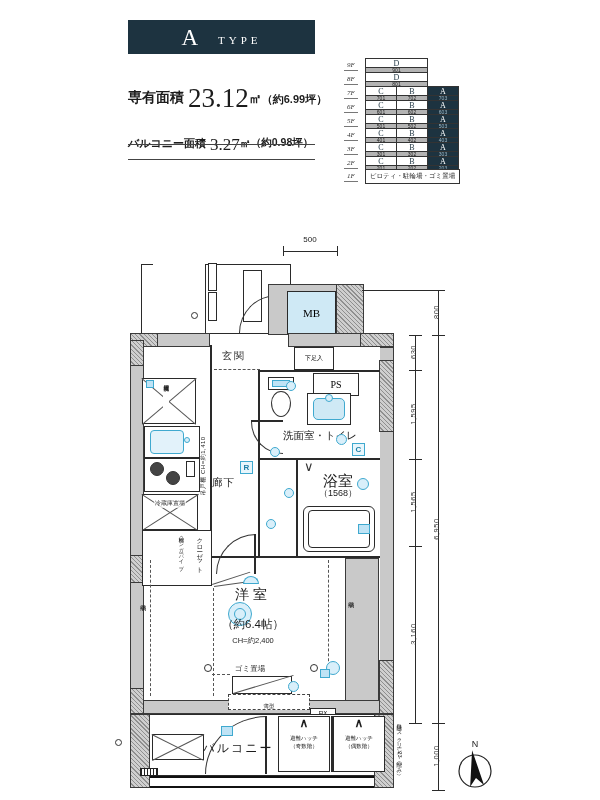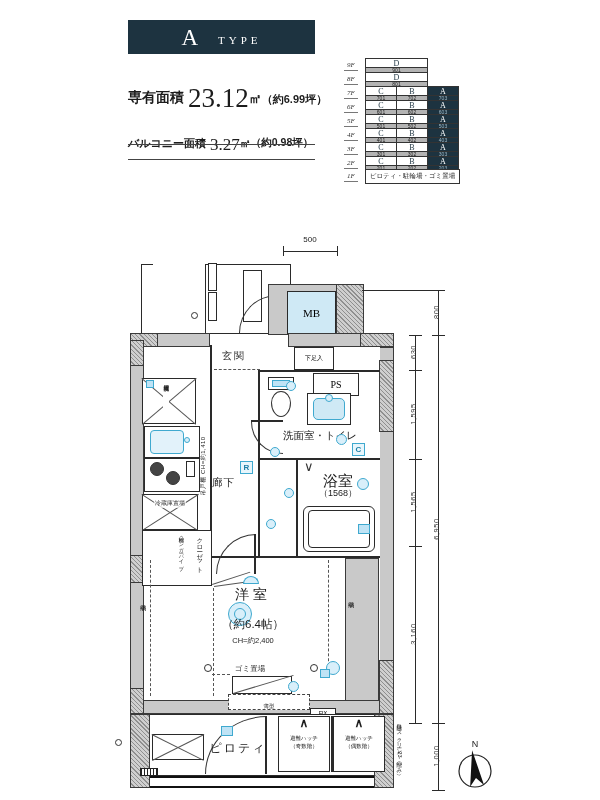--- a/index.html
+++ b/index.html
@@ -386,21 +386,21 @@
 
     <div class="room" style="left:130px;top:714px;width:264px;height:62px;border-width:1px"></div>
     <div class="whitebox" style="left:130px;top:776px;width:264px;height:12px;border-top:2px solid #111;border-bottom:2px solid #111;box-sizing:border-box"></div>
     <div class="hatch" style="left:130px;top:714px;width:20px;height:74px"></div>
     <div class="hatch" style="left:374px;top:714px;width:20px;height:74px"></div>
     <div class="grille" style="left:140px;top:768px;width:18px;height:8px"></div>
     <div class="plaindot" style="left:115px;top:739px;width:7px;height:7px"></div>
 
     <div class="arc-tl" style="left:205px;top:716px;width:62px;height:58px"></div>
     <div class="lv" style="left:265px;top:716px;width:2px;height:58px"></div>
-    <div class="lbl ctr" style="left:202px;top:740px;width:72px;font-size:12px;letter-spacing:2px">ピロティ</div>
+    <div class="lbl ctr" style="left:202px;top:740px;width:72px;font-size:12px;letter-spacing:2px">バルコニー</div>
 
     <div class="room" style="left:152px;top:734px;width:52px;height:26px"></div>
     <div class="xline" style="left:152px;top:734px;width:58px;transform:rotate(26.6deg)"></div>
     <div class="xline" style="left:152px;top:760px;width:58px;transform:rotate(-26.6deg)"></div>
     <div class="bsq" style="left:221px;top:726px;width:12px;height:10px"></div>
 
     <div class="room" style="left:278px;top:716px;width:52px;height:56px"></div>
     <div class="room" style="left:333px;top:716px;width:52px;height:56px"></div>
     <div class="lv" style="left:331px;top:716px;width:3px;height:56px"></div>
     <div class="lbl ctr" style="left:294px;top:716px;width:20px;font-size:12px;font-weight:bold">∧</div>

